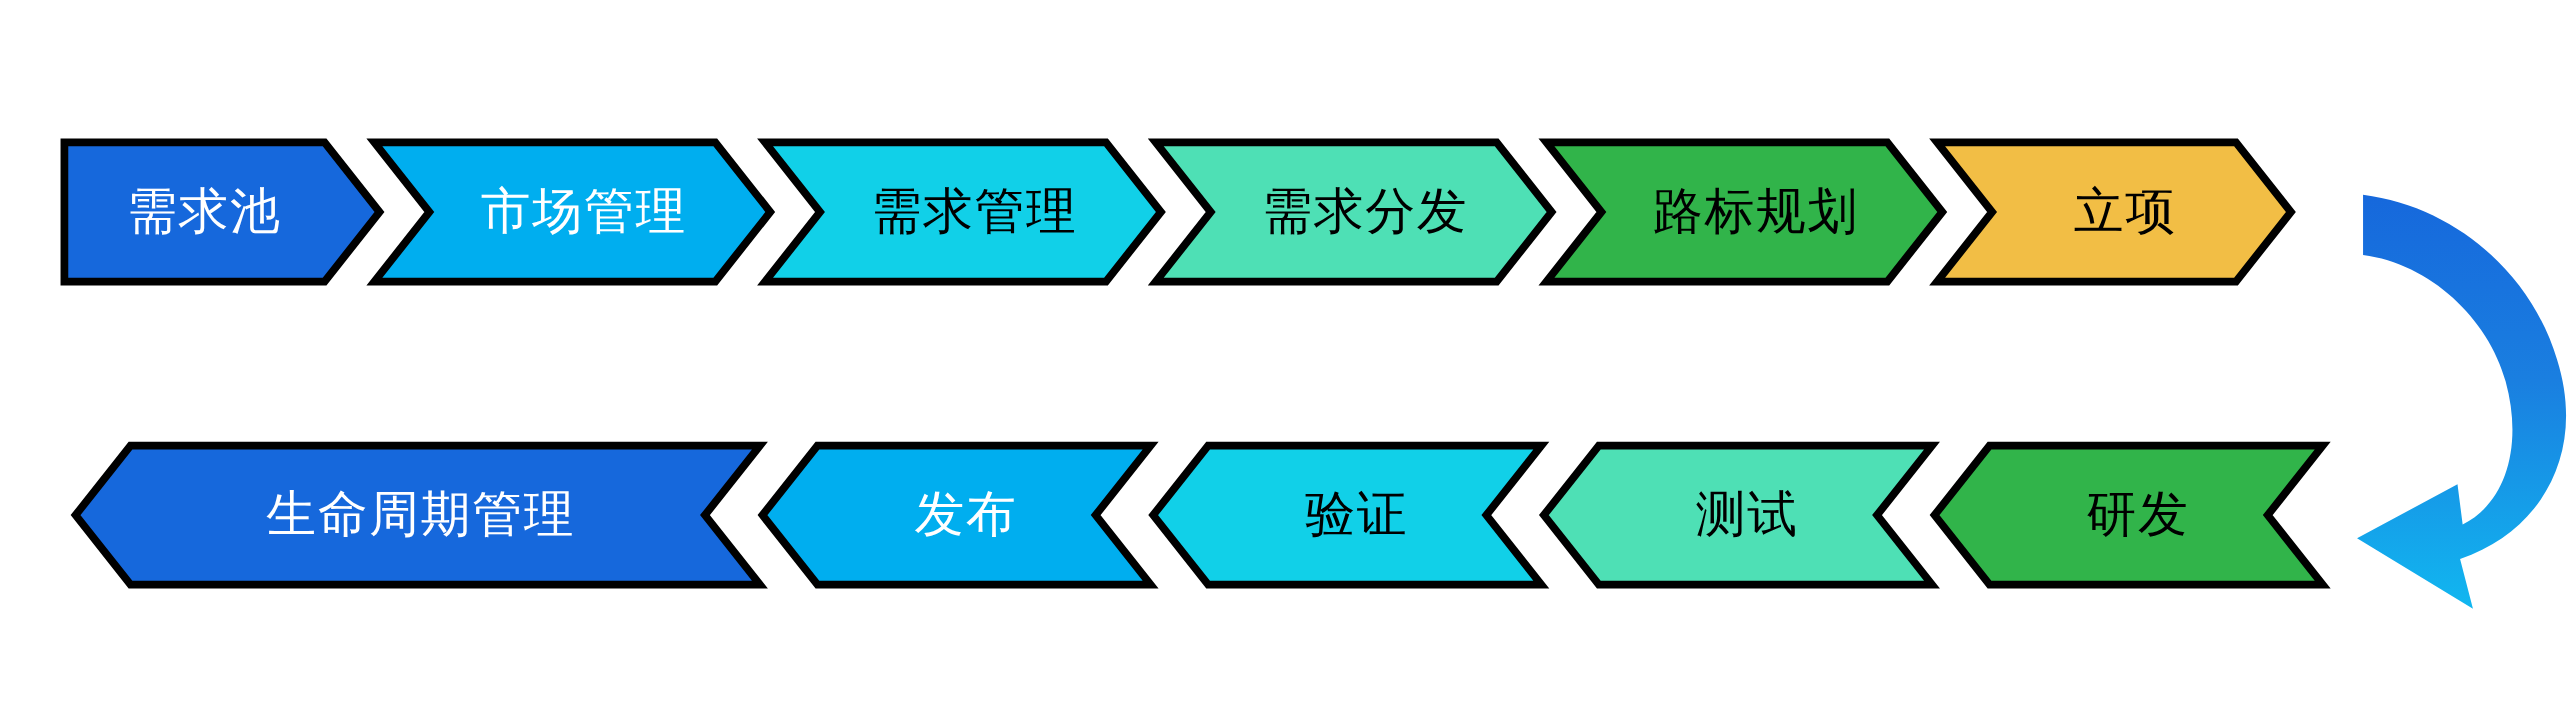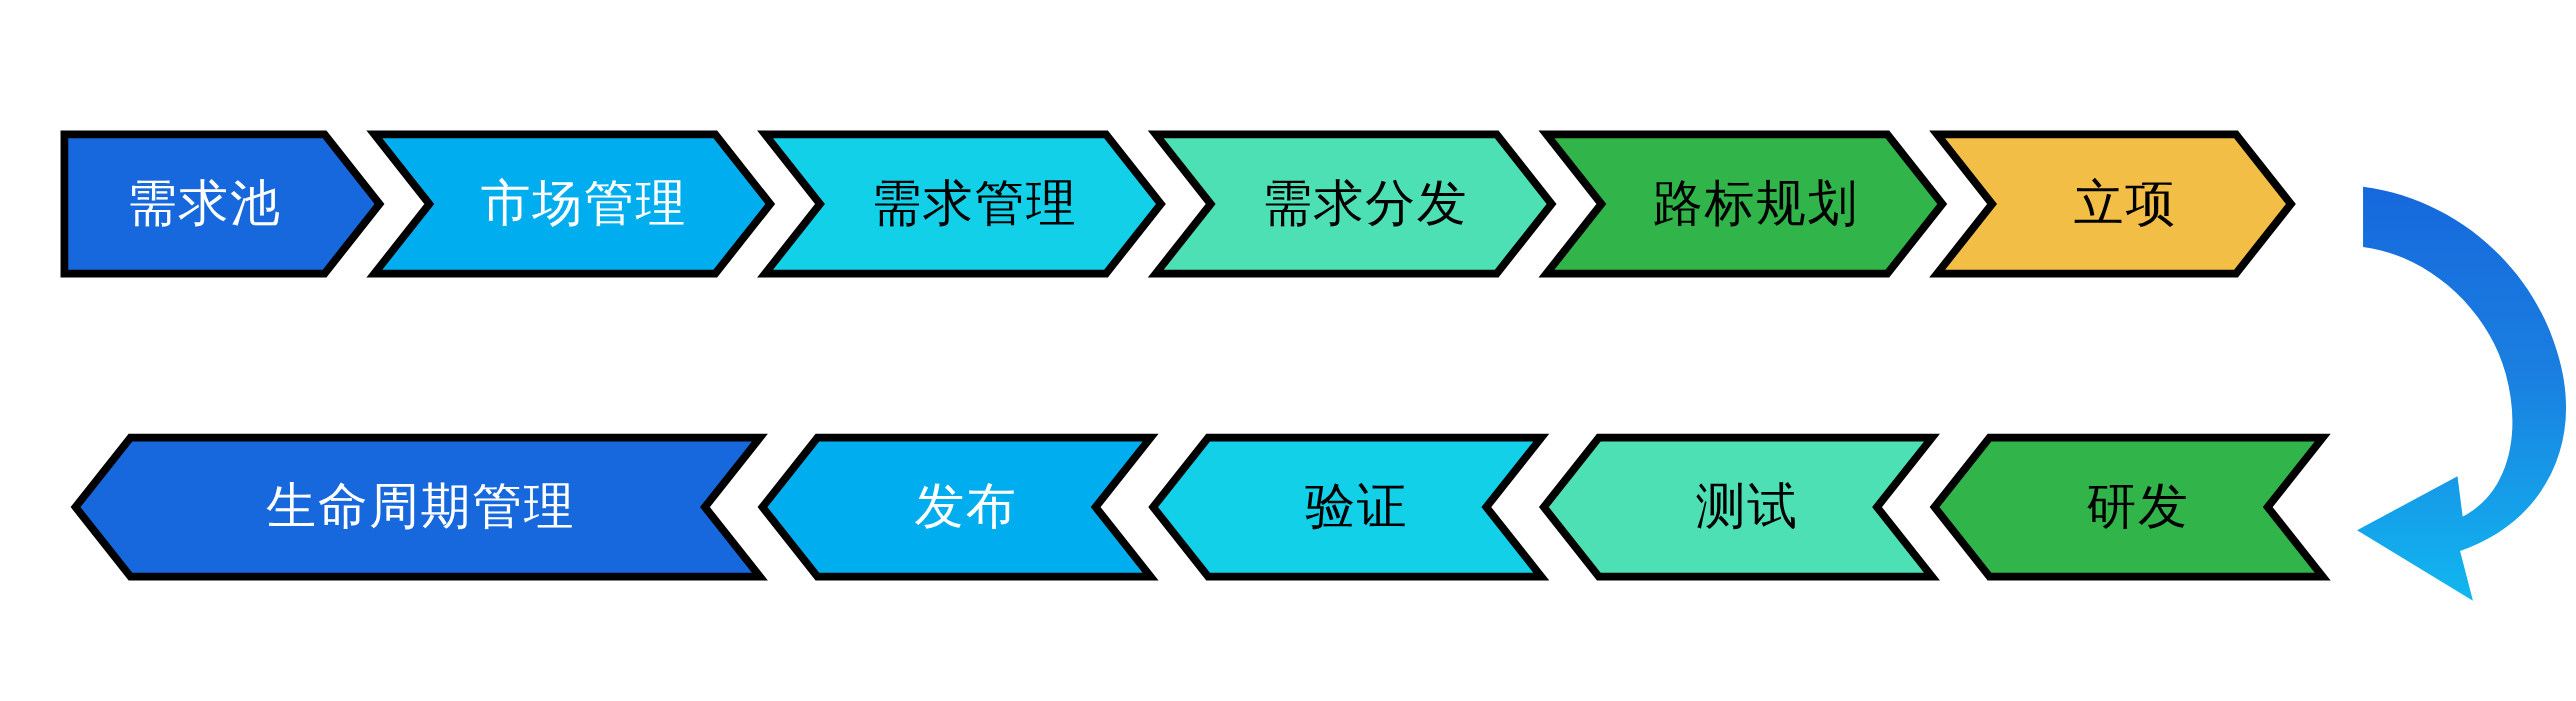--- a/index.html
+++ b/index.html
@@ -10,21 +10,21 @@
   body {
     width: 2576px;
     height: 702px;
     font-family: "Liberation Sans", "DejaVu Sans", sans-serif;
     overflow: hidden;
     position: relative;
   }
   #flow-root {
     position: absolute;
     left: 0;
-    top: 8px;
+    top: 16px;
     width: 2576px;
     height: 612px;
   }
   .flow-svg {
     display: block;
     width: 2576px;
     height: 702px;
   }
   .chev-label {
     font-family: "Liberation Sans", "DejaVu Sans", sans-serif;

